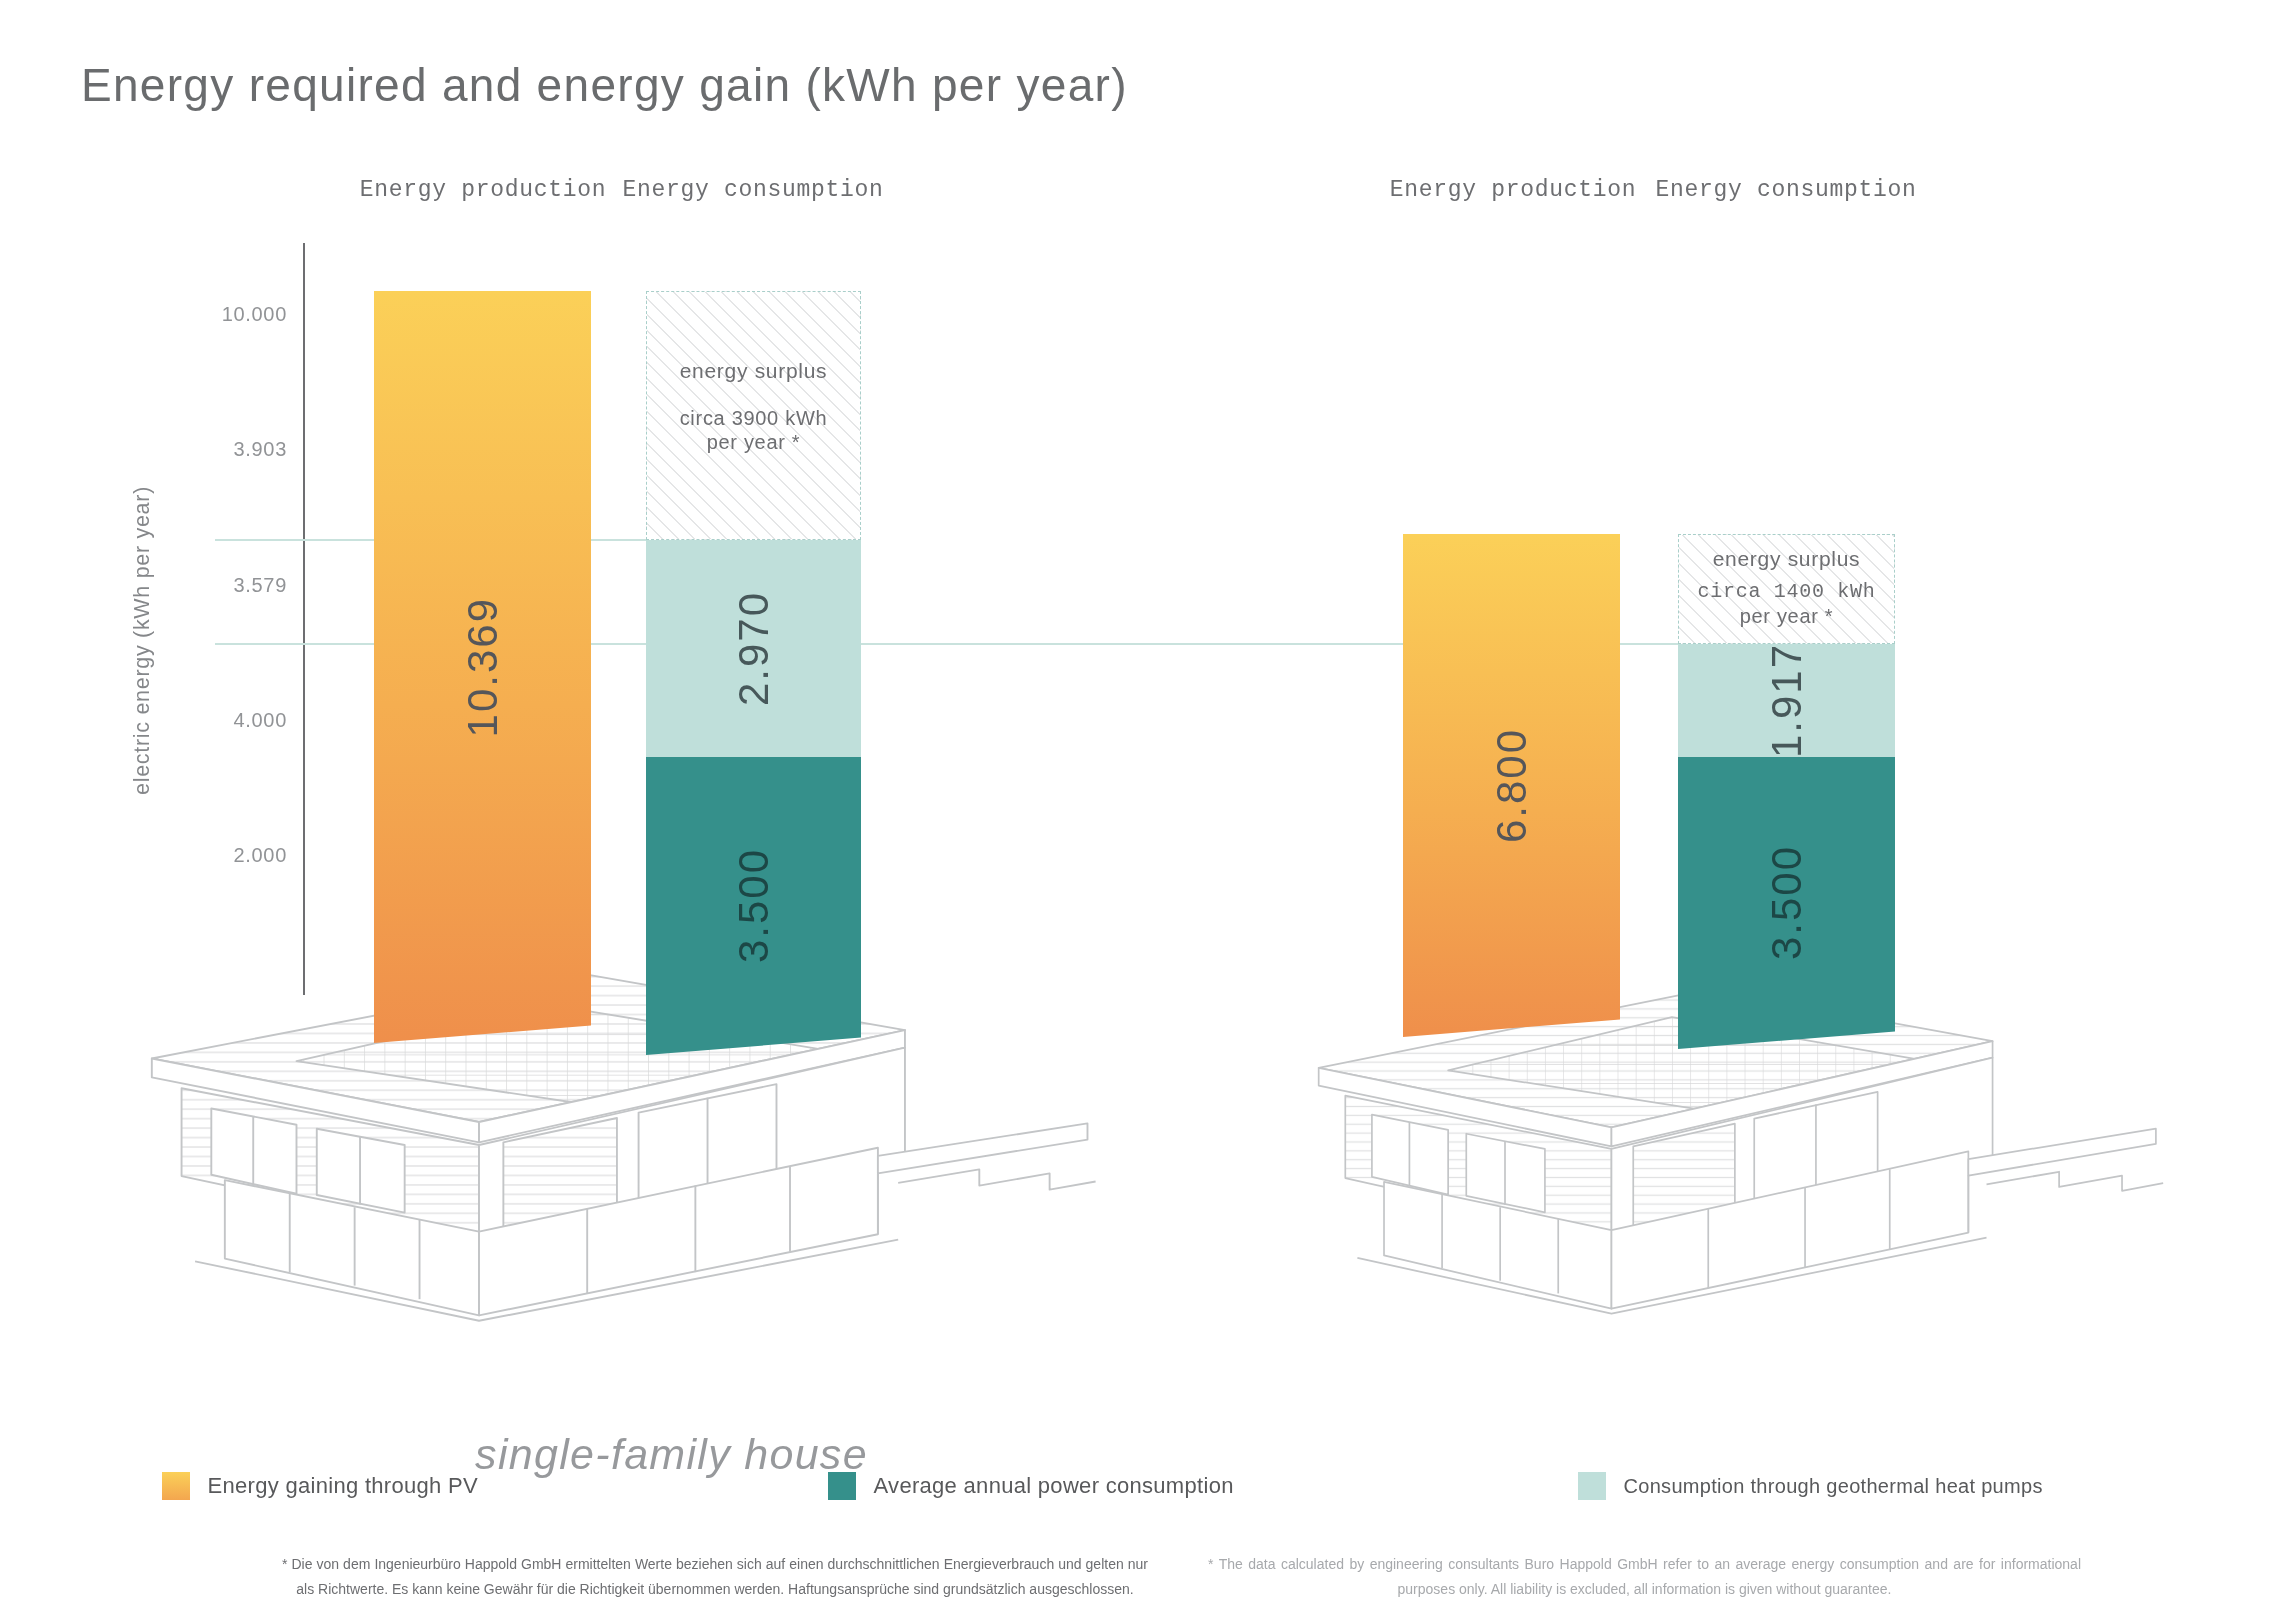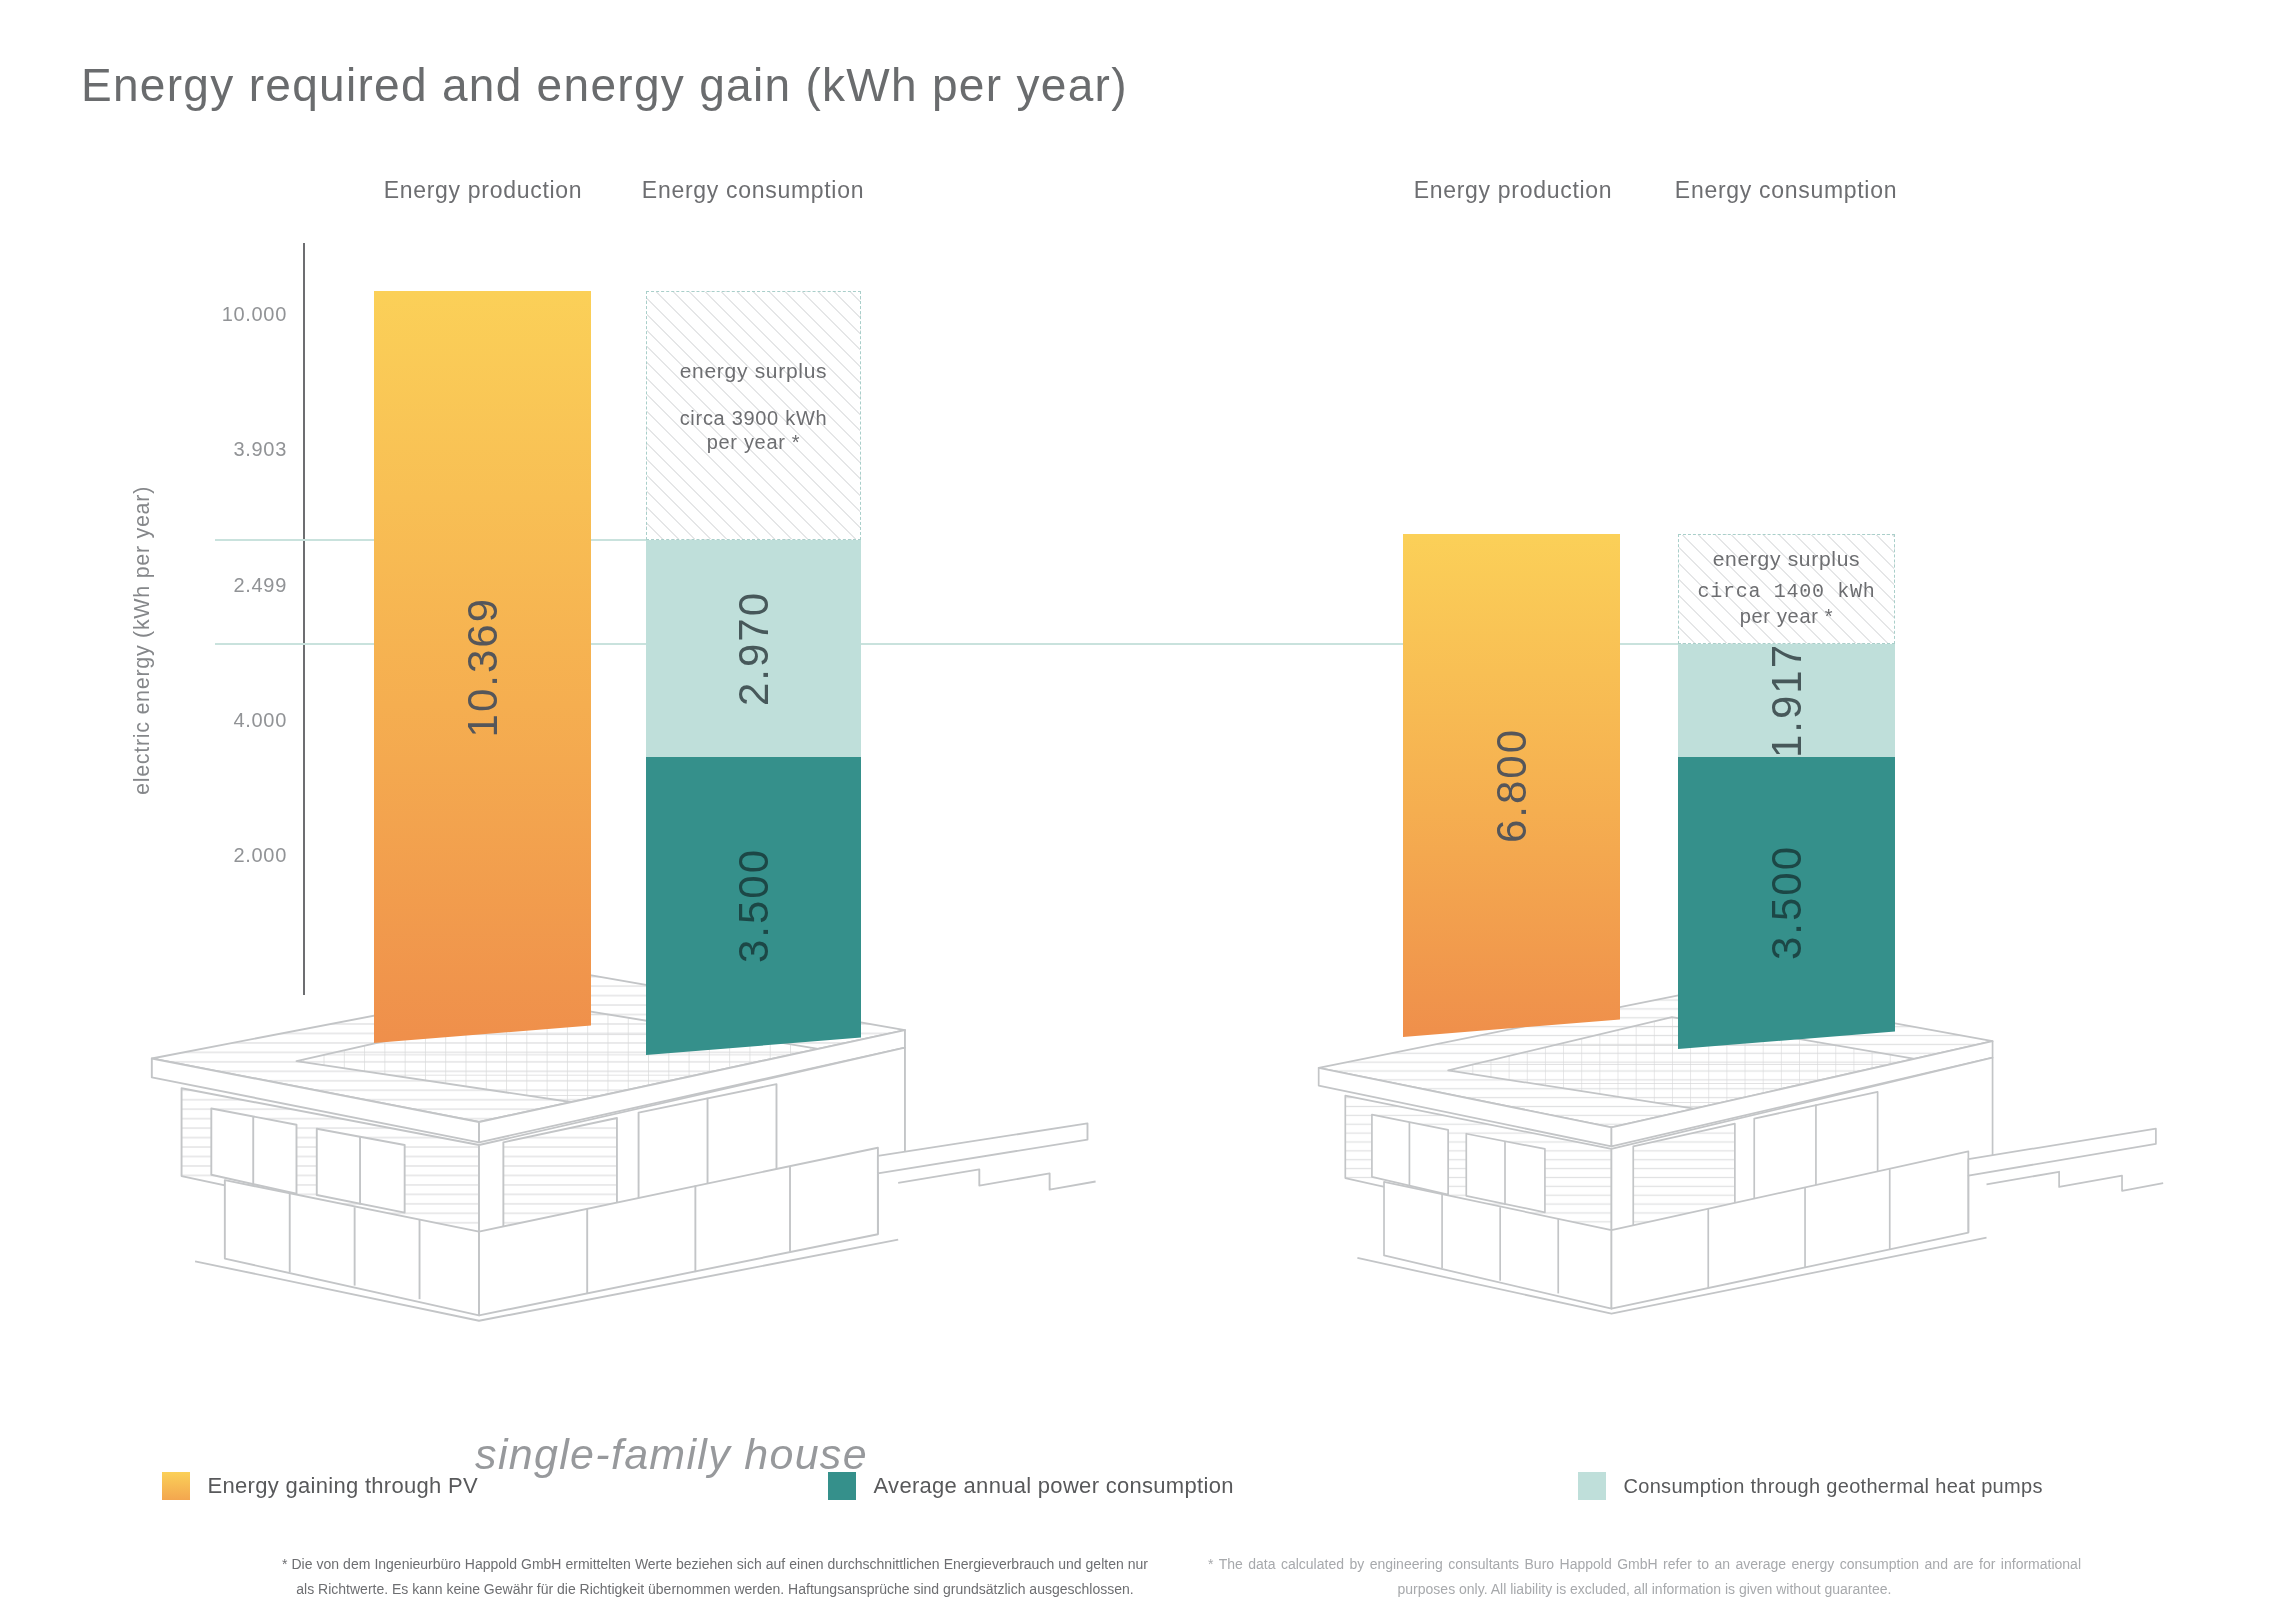--- a/index.html
+++ b/index.html
@@ -1,20 +1,20 @@
 <!DOCTYPE html>
 <html style="font-size:10.7px"><head>
 <meta charset="utf-8">
 <style>
   html,body{margin:0;padding:0;background:#ffffff;}
   body{font-family:"Liberation Sans", sans-serif; color:#6D6E71;}
   .stage{position:relative;width:2295px;height:1615px;background:#fff;overflow:hidden;}
   .abs{position:absolute;margin-top:16px;}
   .title{font-size:46px;letter-spacing:1.3px;color:#6A6C6E;font-weight:400;}
-  .colhead{font-size:23px;color:#6D6E71;letter-spacing:0.7px;text-align:center;width:376px;margin-left:-188px;}
+  .colhead{font-size:23px;color:#6D6E71;letter-spacing:0.7px;text-align:center;width:376px;margin-left:-188px;font-family:Liberation Mono, monospace;}
   .tick{font-size:20px;color:#919396;width:114px;text-align:right;letter-spacing:0.7px;}
   .ylabel-wrap{display:flex;align-items:center;justify-content:center;overflow:visible;}
   .vtext{writing-mode:vertical-rl;transform:rotate(180deg);white-space:nowrap;}
   .axis-line{width:2px;background:#6D6E71;}
   .conn{height:2px;background:#C9E2DD;}
   .bar{clip-path:polygon(0 0,100% 0,100% calc(100% - 17.5px),0 100%);z-index:3;}
   .bar-prod{background:linear-gradient(180deg,#FBD058 0%,#F5AE50 55%,#EF8F4B 100%);}
   .seg{display:flex;align-items:center;justify-content:center;}
   .barnum{font-size:42px;letter-spacing:2px;color:#55565A;}
   .barnum-dark{color:#1C4746;}
@@ -83,21 +83,21 @@
   <div class="abs colhead" style="left:753px;top:161px;">Energy consumption</div>
   <div class="abs colhead" style="left:1513px;top:161px;">Energy production</div>
   <div class="abs colhead" style="left:1786px;top:161px;">Energy consumption</div>
 
   <div class="abs axis-line" style="left:303px;top:227px;height:752px;"></div>
   <div class="abs ylabel-wrap" style="left:128px;top:289px;width:29.5px;height:671px;">
     <span class="vtext" style="font-size:21.5px;color:#85878A;letter-spacing:0.7px;">electric energy (kWh per year)</span>
   </div>
   <div class="abs tick" style="left:173px;top:287px;">10.000</div>
   <div class="abs tick" style="left:173px;top:422px;">3.903</div>
-  <div class="abs tick" style="left:173px;top:558px;">2.499</div>
+  <div class="abs tick" style="left:173px;top:558px;">3.579</div>
   <div class="abs tick" style="left:173px;top:693px;">4.000</div>
   <div class="abs tick" style="left:173px;top:828px;">2.000</div>
 
   <div class="abs conn" style="left:215px;top:523px;width:431px;"></div>
   <div class="abs conn" style="left:215px;top:627px;width:1463px;"></div>
 
   <div class="abs house" style="left:141px;top:937px;width:960px;height:430px;">
     <svg width="960" height="430" viewBox="0 0 710 318" preserveAspectRatio="none">
         <use href="#house"></use>
       </svg>

